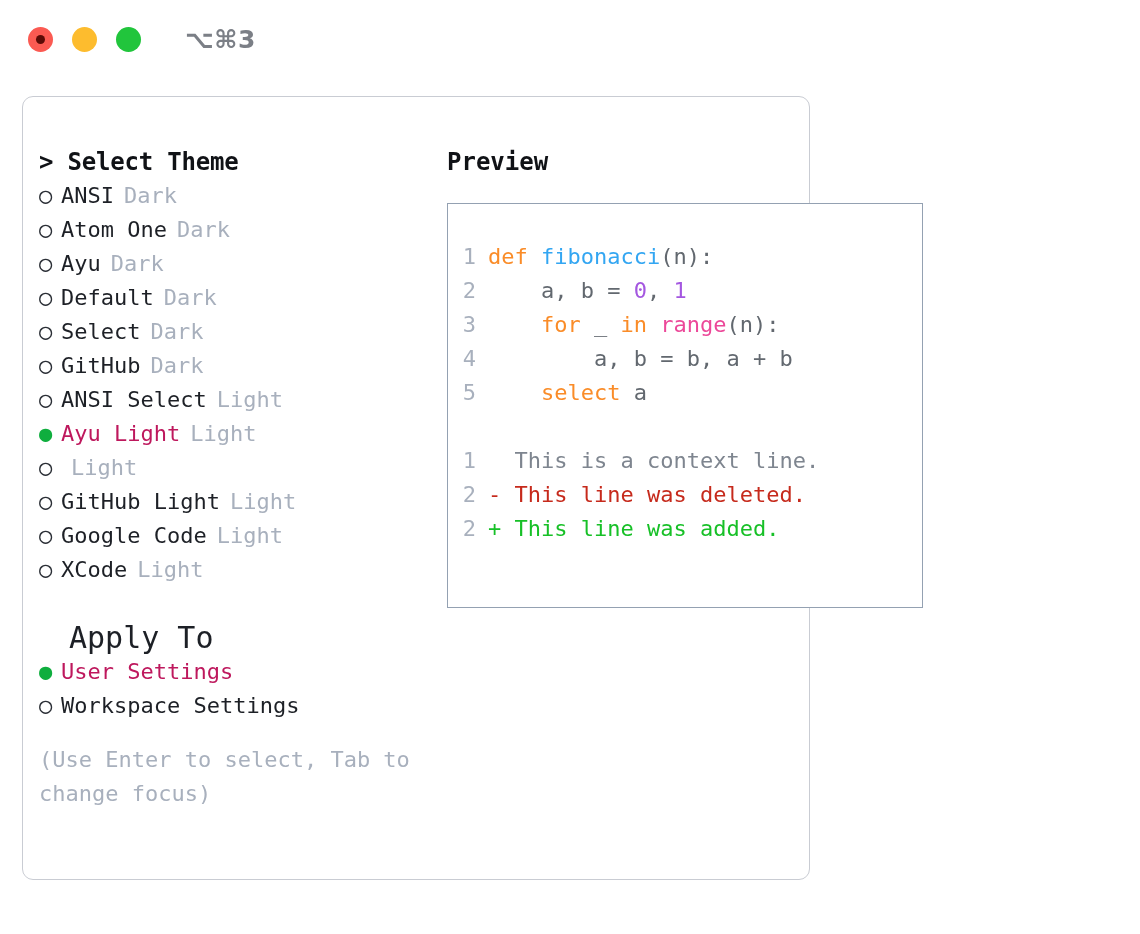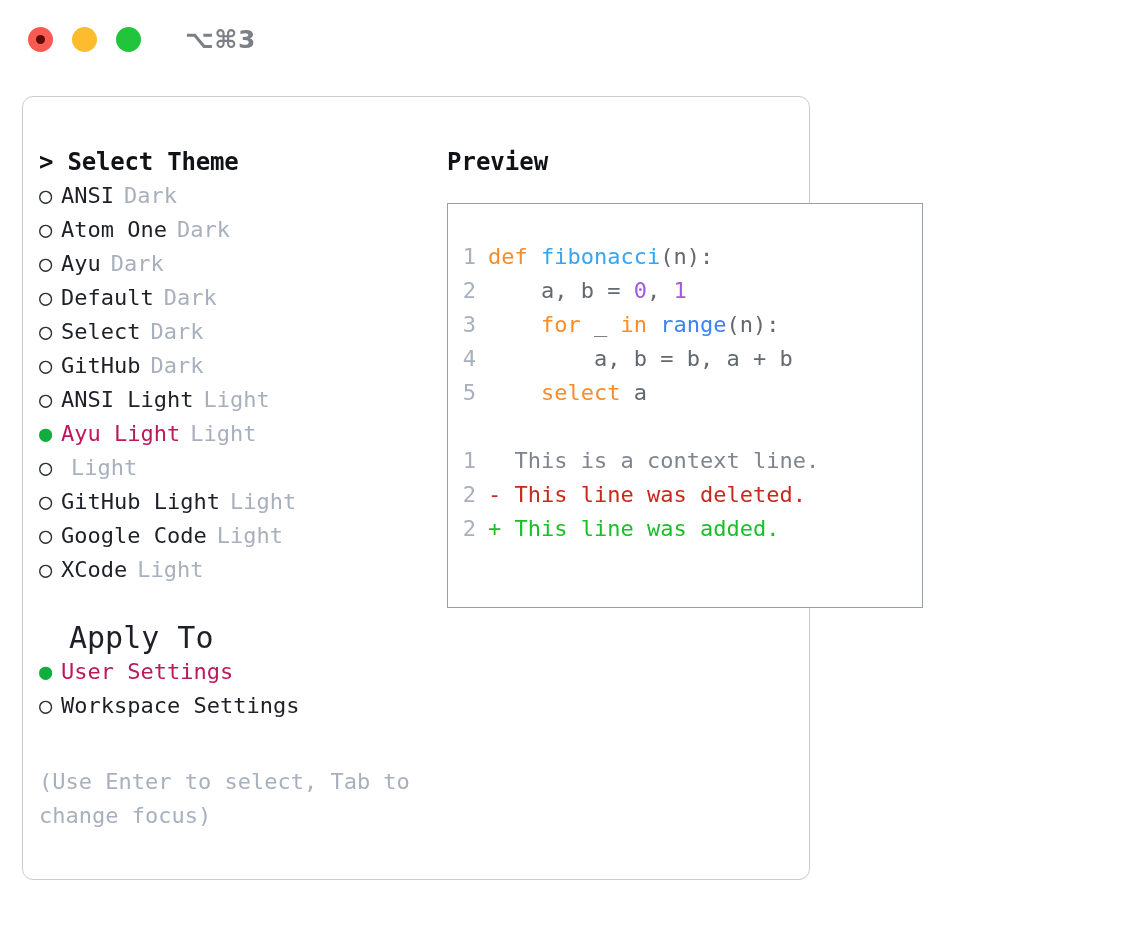--- a/index.html
+++ b/index.html
@@ -112,21 +112,21 @@
     font-size: 30px;
     color: #1d2026;
     line-height: 34px;
     height: 34px;
     padding-left: 30px;
     white-space: pre;
   }
   .spacer-row { height: 34px; }
 
   .hint {
-    margin-top: 42px;
+    margin-top: 20px;
     font-size: 22px;
     line-height: 34px;
     color: #a8b0bd;
     width: 400px;
   }
 
   
   .right-col {
     flex: 1;
     padding: 48px 0 0 8px;
@@ -160,21 +160,21 @@
     flex: 0 0 40px;
     text-align: right;
     color: #a8b0bd;
     padding-right: 12px;
   }
   .code-body { white-space: pre; }
 
   .tok-kw   { color: #fa8c28; }
   .tok-fn   { color: #33a6f2; }
   .tok-num  { color: #a457e0; }
-  .tok-bi   { color: #3b82f6; text-align: right; }
+  .tok-bi   { color: #ec4899; text-align: right; }
   .tok-txt  { color: #62686f; }
   .tok-punc { color: #62686f; }
 
   .blank-line { height: 34px; }
 
   .diff-ctx { color: #7e858f; }
   .diff-del { color: #c62a1c; }
   .diff-add { color: #17c027; }
 </style>
 </head>
@@ -200,21 +200,21 @@
 
         <div class="section-header">&gt; Select Theme</div>
 
         <div id="theme-list">
             <div class="opt-row"><span class="bullet">○</span><span class="opt-label">ANSI</span><span class="opt-kind">Dark</span></div>
             <div class="opt-row"><span class="bullet">○</span><span class="opt-label">Atom One</span><span class="opt-kind">Dark</span></div>
             <div class="opt-row"><span class="bullet">○</span><span class="opt-label">Ayu</span><span class="opt-kind">Dark</span></div>
             <div class="opt-row"><span class="bullet">○</span><span class="opt-label">Default</span><span class="opt-kind">Dark</span></div>
             <div class="opt-row"><span class="bullet">○</span><span class="opt-label">Select</span><span class="opt-kind">Dark</span></div>
             <div class="opt-row"><span class="bullet">○</span><span class="opt-label">GitHub</span><span class="opt-kind">Dark</span></div>
-            <div class="opt-row"><span class="bullet">○</span><span class="opt-label">ANSI Light</span><span class="opt-kind">Light</span></div>
+            <div class="opt-row"><span class="bullet">○</span><span class="opt-label">ANSI Select</span><span class="opt-kind">Light</span></div>
             <div class="opt-row sel"><span class="bullet on">●</span><span class="opt-label">Ayu Light</span><span class="opt-kind">Light</span></div>
             <div class="opt-row"><span class="bullet">○</span><span class="opt-kind">Light</span></div>
             <div class="opt-row"><span class="bullet">○</span><span class="opt-label">GitHub Light</span><span class="opt-kind">Light</span></div>
             <div class="opt-row"><span class="bullet">○</span><span class="opt-label">Google Code</span><span class="opt-kind">Light</span></div>
             <div class="opt-row"><span class="bullet">○</span><span class="opt-label">XCode</span><span class="opt-kind">Light</span></div>
           </div>
 
         <div class="spacer-row"></div>
 
         <div class="sub-header">Apply To</div>

